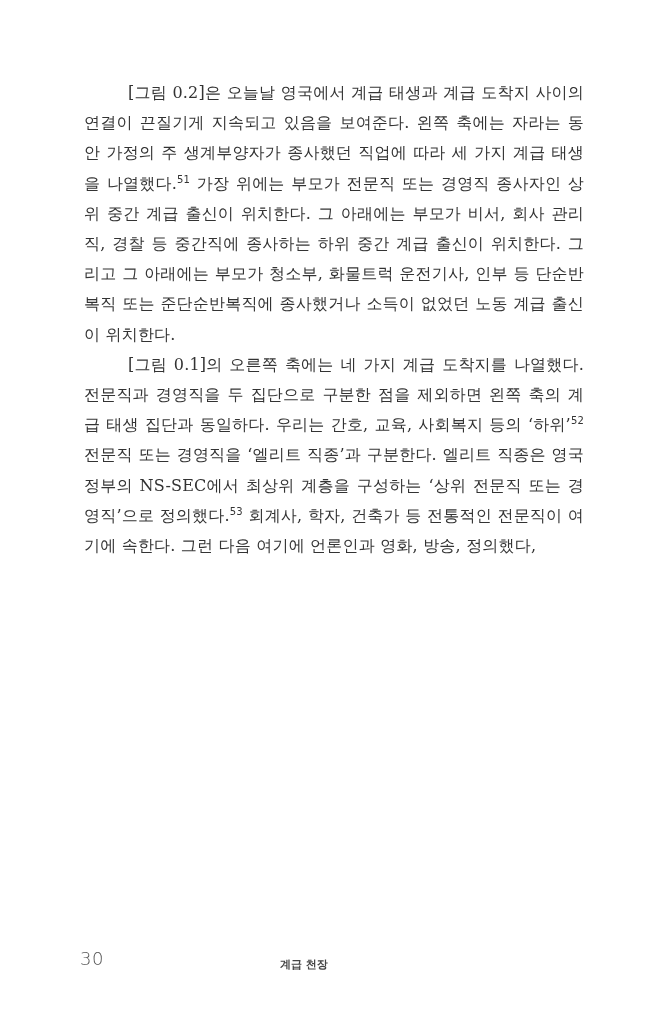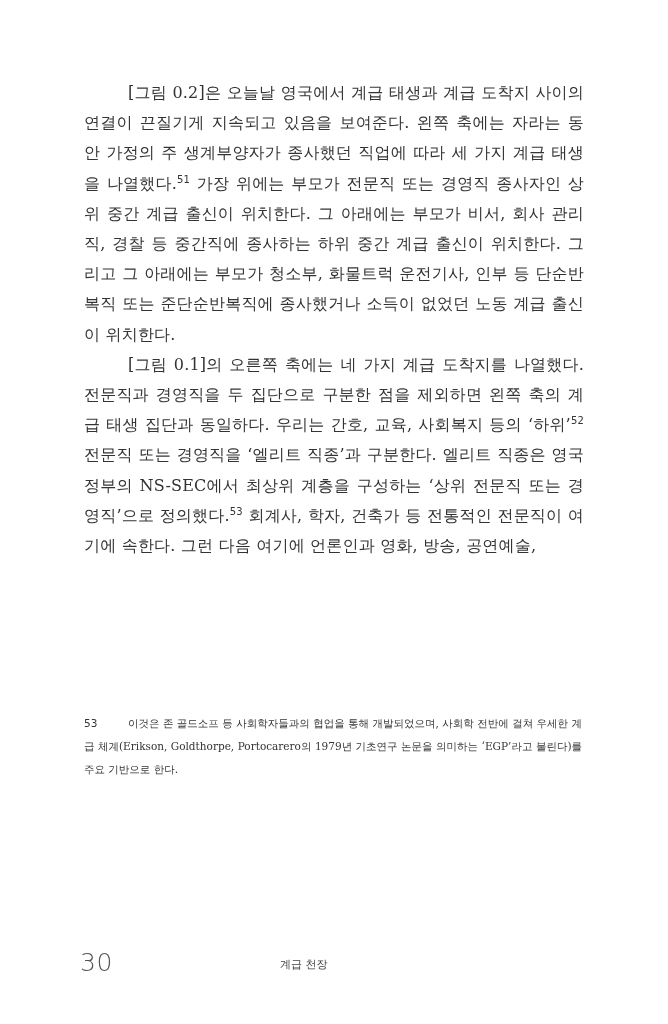--- a/index.html
+++ b/index.html
@@ -16,34 +16,33 @@
   sup { font-family:"DejaVu Sans", sans-serif; font-size:10px; line-height:0; vertical-align:super; }
   .notes {
     position:absolute; left:84px; top:712px; width:498px;
     font-size:10.5px; line-height:23px; color:#333;
   }
   .note { margin:0 0 6px 0; text-align:justify; }
   .note-num { font-family:"DejaVu Sans", sans-serif; display:inline-block; width:44px; }
   .footer { position:absolute; left:80px; top:948px; width:500px; height:36px; }
   .page-num {
     position:absolute; left:0; top:0; font-family:"DejaVu Sans", sans-serif;
-    font-size:25px; font-weight:200; color:#555; letter-spacing:0.5px;
+    font-size:18px; font-weight:200; color:#555; letter-spacing:0.5px;
   }
   .running-title {
-    position:absolute; left:200px; top:9px; font-size:11px; color:#444;
+    position:absolute; left:200px; top:9px; font-size:11px; color:#444;font-weight:bold;
   }
 </style>
 </head>
 <body>
 
 <div class="body-text">
   <p class="indent"><span>[그림 0.2]은 오늘날 영국에서 계급 태생과 계급 도착지 사이의 연결이 끈질기게 지속되고 있음을 보여준다. 왼쪽 축에는 자라는 동안 가정의 주 생계부양자가 종사했던 직업에 따라 세 가지 계급 태생을 나열했다.</span><sup>51</sup><span> 가장 위에는 부모가 전문직 또는 경영직 종사자인 상위 중간 계급 출신이 위치한다. 그 아래에는 부모가 비서, 회사 관리직, 경찰 등 중간직에 종사하는 하위 중간 계급 출신이 위치한다. 그리고 그 아래에는 부모가 청소부, 화물트럭 운전기사, 인부 등 단순반복직 또는 준단순반복직에 종사했거나 소득이 없었던 노동 계급 출신이 위치한다.</span></p>
-  <p class="indent"><span>[그림 0.1]의 오른쪽 축에는 네 가지 계급 도착지를 나열했다. 전문직과 경영직을 두 집단으로 구분한 점을 제외하면 왼쪽 축의 계급 태생 집단과 동일하다. 우리는 간호, 교육, 사회복지 등의 ‘하위’</span><sup>52</sup><span> 전문직 또는 경영직을 ‘엘리트 직종’과 구분한다. 엘리트 직종은 영국 정부의 NS-SEC에서 최상위 계층을 구성하는 ‘상위 전문직 또는 경영직’으로 정의했다.</span><sup>53</sup><span> 회계사, 학자, 건축가 등 전통적인 전문직이 여기에 속한다. 그런 다음 여기에 언론인과 영화, 방송, 공연예술,</span></p>
+  <p class="indent"><span>[그림 0.1]의 오른쪽 축에는 네 가지 계급 도착지를 나열했다. 전문직과 경영직을 두 집단으로 구분한 점을 제외하면 왼쪽 축의 계급 태생 집단과 동일하다. 우리는 간호, 교육, 사회복지 등의 ‘하위’</span><sup>52</sup><span> 전문직 또는 경영직을 ‘엘리트 직종’과 구분한다. 엘리트 직종은 영국 정부의 NS-SEC에서 최상위 계층을 구성하는 ‘상위 전문직 또는 경영직’으로 정의했다.</span><sup>53</sup><span> 회계사, 학자, 건축가 등 전통적인 전문직이 여기에 속한다. 그런 다음 여기에 언론인과 영화, 방송, 정의했다,</span></p>
 </div>
 
 <div class="notes">
-  <p class="note"><span class="note-num">53</span><span>이것은 존 골드소프 등 사회학자들과의 협업을 통해 개발되었으며, 사회학 전반에 걸쳐 우세한 계급 체계(Erikson, Goldthorpe, Portocarero의 1979년 기초연구 논문을 의미하는 ‘EGP’라고 불린다)를 주요 기반으로 한다.</span></p>
 </div>
 
 <div class="footer">
   <span class="page-num">30</span>
   <span class="running-title">계급 천장</span>
 </div>
 
 </body></html>

